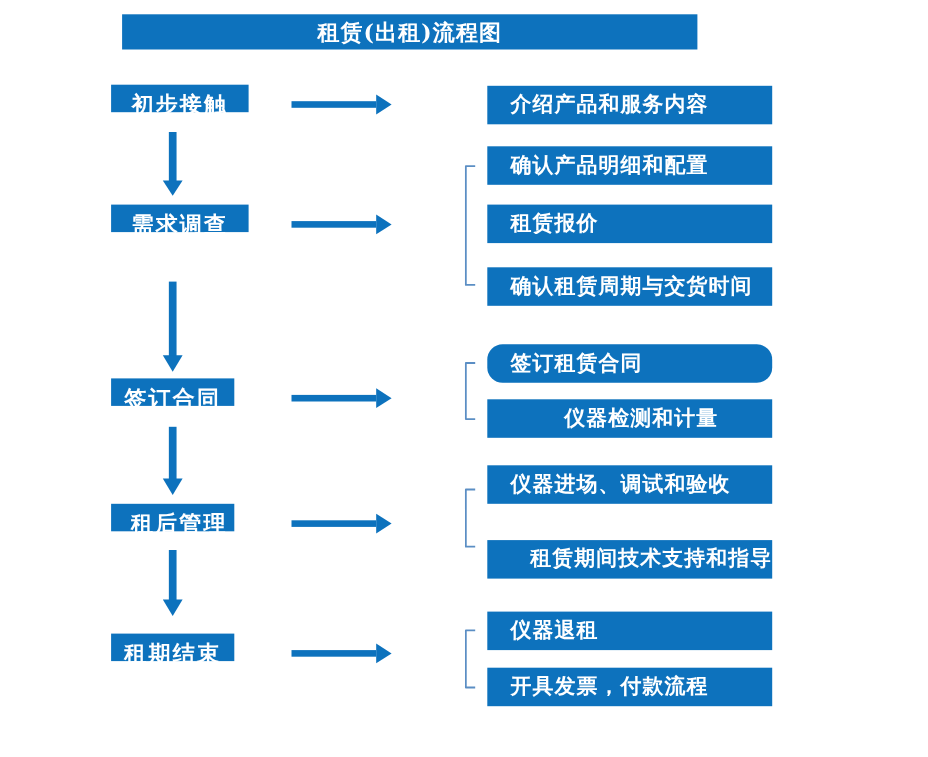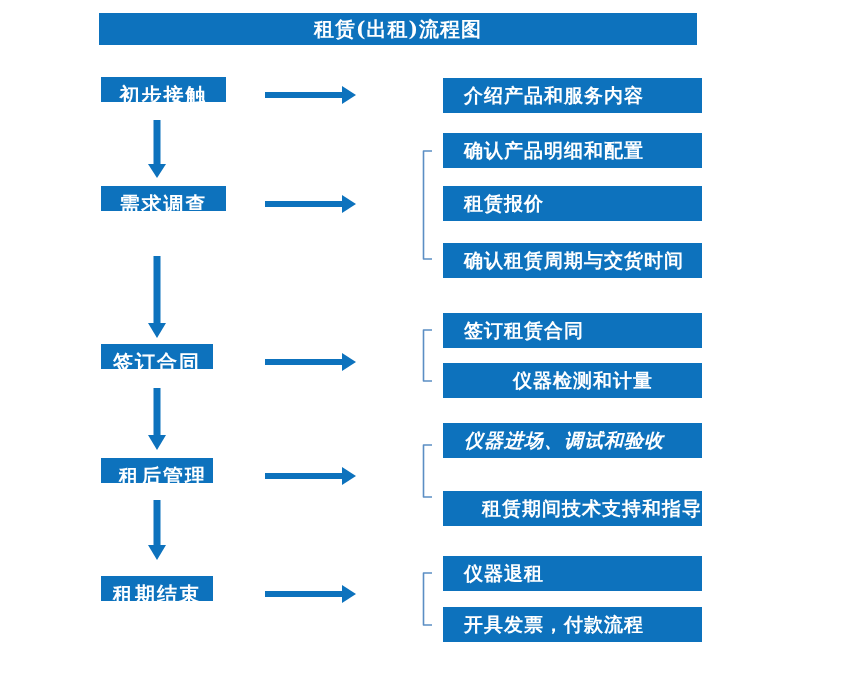--- a/index.html
+++ b/index.html
@@ -10,21 +10,21 @@
   }
   html,body{margin:0;padding:0;background:var(--bg);}
   .canvas{
     position:relative;
     width:844px;height:688px;
     background:var(--bg);
     overflow:hidden;
     font-family:"DejaVu Serif","Liberation Serif",serif;
   }
   .title-bar{
-    position:absolute;left:99px;top:13px;width:598px;height:32px;
+    position:absolute;left:111px;top:13px;width:523px;height:32px;
     background:var(--primary);color:var(--text-on-primary);
     font-weight:bold;font-size:20px;line-height:32px;
     text-align:center;letter-spacing:1px;
   }
   .lbox{
     position:absolute;left:101px;height:25px;
     background:var(--primary);color:var(--text-on-primary);
     font-weight:bold;font-size:20px;line-height:36px;
     text-align:center;letter-spacing:2px;
     box-sizing:border-box;
@@ -48,23 +48,23 @@
   <div class="lbox" style="top:77px;width:125px;">初步接触</div>
   <div class="lbox" style="top:186px;width:125px;">需求调查</div>
   <div class="lbox" style="top:344px;width:112px;">签订合同</div>
   <div class="lbox" style="top:458px;width:112px;padding-left:12px;">租后管理</div>
   <div class="lbox" style="top:576px;width:112px;">租期结束</div>
 
   <div class="rbox" style="top:78px;">介绍产品和服务内容</div>
   <div class="rbox" style="top:133px;">确认产品明细和配置</div>
   <div class="rbox" style="top:186px;">租赁报价</div>
   <div class="rbox" style="top:243px;">确认租赁周期与交货时间</div>
-  <div class="rbox" style="top:313px;">签订租赁合同</div>
+  <div class="rbox" style="top:313px;border-radius:14px;">签订租赁合同</div>
   <div class="rbox" style="top:363px;text-align:center;">仪器检测和计量</div>
-  <div class="rbox" style="top:423px;font-style:italic;">仪器进场、调试和验收</div>
+  <div class="rbox" style="top:423px;">仪器进场、调试和验收</div>
   <div class="rbox" style="top:491px;text-align:right;">租赁期间技术支持和指导</div>
   <div class="rbox" style="top:556px;">仪器退租</div>
   <div class="rbox" style="top:607px;">开具发票，付款流程</div>
 
   <svg class="overlay" viewBox="0 0 844 688">
 
     <g fill="#0d72bd">
       <rect x="265" y="92" width="77" height="6"></rect>
         <polygon points="342,86 356,95 342,104"></polygon>
     </g>

